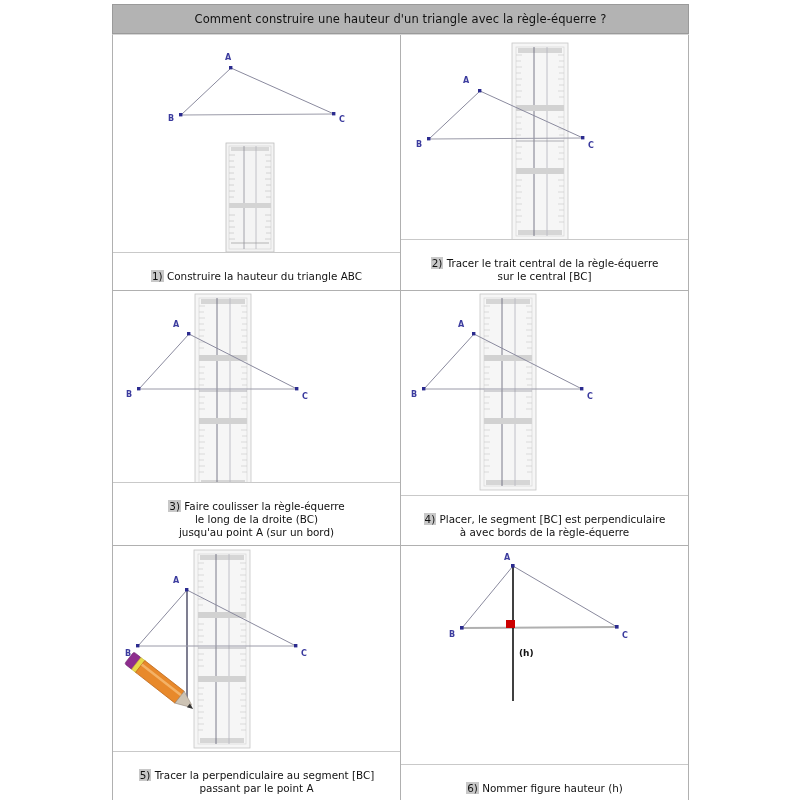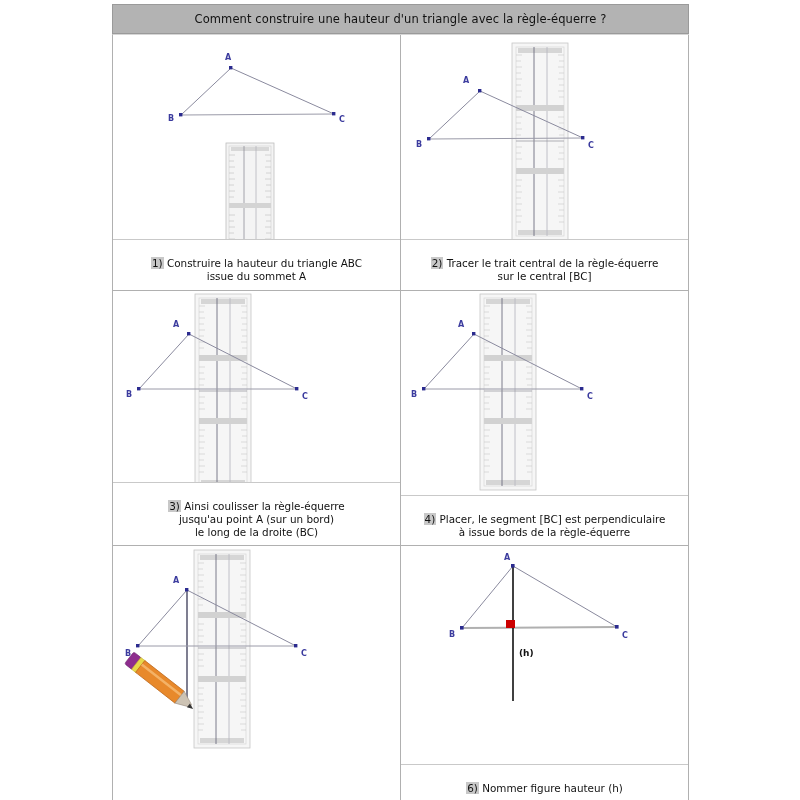--- a/index.html
+++ b/index.html
@@ -125,21 +125,20 @@
               <line x1="152" y1="192" x2="158" y2="192"></line>
                 <line x1="153" y1="198" x2="158" y2="198"></line>
               <line x1="152" y1="204" x2="158" y2="204"></line>
             </g>
             <line x1="118" y1="208" x2="156" y2="208" stroke="#9a9a9a" stroke-width="0.7"></line>
           </g>
         </svg>
       </div>
       <div class="caption">
         <span class="cap-line"><span class="num">1)</span> <span>Construire la hauteur du triangle ABC</span></span>
-        <span class="cap-line">issue du sommet A</span>
       </div>
     </div>
 
     <div class="cell">
       <div class="figure">
         <svg width="289" height="217" viewBox="0 0 289 217">
           <g>
             <rect x="111" y="8" width="56" height="197" fill="#f6f6f6" stroke="#c6c6c6" stroke-width="0.8"></rect>
             <rect x="115" y="12" width="48" height="189" fill="none" stroke="#d2d2d2" stroke-width="0.6"></rect>
             <rect x="117" y="13" width="44" height="5" fill="#d6d6d6"></rect>
@@ -282,23 +281,23 @@
           <line x1="26" y1="98" x2="184" y2="98" stroke="#9a9aa8" stroke-width="1"></line>
           <rect x="74" y="41" width="3.4" height="3.4" fill="#2b2b8f"></rect>
           <rect x="24" y="96" width="3.4" height="3.4" fill="#2b2b8f"></rect>
           <rect x="182" y="96" width="3.4" height="3.4" fill="#2b2b8f"></rect>
           <text x="60" y="36" font-size="8" font-weight="bold" fill="#3b3b9e" font-family="DejaVu Sans, sans-serif">A</text>
           <text x="13" y="106" font-size="8" font-weight="bold" fill="#3b3b9e" font-family="DejaVu Sans, sans-serif">B</text>
           <text x="189" y="108" font-size="8" font-weight="bold" fill="#3b3b9e" font-family="DejaVu Sans, sans-serif">C</text>
         </svg>
       </div>
       <div class="caption">
-        <span class="cap-line"><span class="num">3)</span> <span>Ainsi coulisser la règle-équerre</span></span>
+        <span class="cap-line"><span class="num">3)</span> <span>Faire coulisser la règle-équerre</span></span>
+        <span class="cap-line">le long de la droite (BC)</span>
         <span class="cap-line">jusqu'au point A (sur un bord)</span>
-        <span class="cap-line">le long de la droite (BC)</span>
       </div>
     </div>
 
     <div class="cell">
       <div class="figure">
         <svg width="289" height="206" viewBox="0 0 289 206">
           <g>
             <rect x="79" y="3" width="56" height="196" fill="#f6f6f6" stroke="#c6c6c6" stroke-width="0.8"></rect>
             <rect x="83" y="7" width="48" height="188" fill="none" stroke="#d2d2d2" stroke-width="0.6"></rect>
             <rect x="85" y="8" width="44" height="5" fill="#d6d6d6"></rect>
@@ -363,21 +362,21 @@
           <rect x="71" y="41" width="3.4" height="3.4" fill="#2b2b8f"></rect>
           <rect x="21" y="96" width="3.4" height="3.4" fill="#2b2b8f"></rect>
           <rect x="179" y="96" width="3.4" height="3.4" fill="#2b2b8f"></rect>
           <text x="57" y="36" font-size="8" font-weight="bold" fill="#3b3b9e" font-family="DejaVu Sans, sans-serif">A</text>
           <text x="10" y="106" font-size="8" font-weight="bold" fill="#3b3b9e" font-family="DejaVu Sans, sans-serif">B</text>
           <text x="186" y="108" font-size="8" font-weight="bold" fill="#3b3b9e" font-family="DejaVu Sans, sans-serif">C</text>
         </svg>
       </div>
       <div class="caption">
         <span class="cap-line"><span class="num">4)</span> <span>Placer, le segment [BC] est perpendiculaire</span></span>
-        <span class="cap-line">à issue bords de la règle-équerre</span>
+        <span class="cap-line">à avec bords de la règle-équerre</span>
       </div>
     </div>
 
     <div class="cell">
       <div class="figure">
         <svg width="289" height="218" viewBox="0 0 289 218">
           <g>
             <rect x="81" y="4" width="56" height="198" fill="#f6f6f6" stroke="#c6c6c6" stroke-width="0.8"></rect>
             <rect x="85" y="8" width="48" height="190" fill="none" stroke="#d2d2d2" stroke-width="0.6"></rect>
             <rect x="87" y="9" width="44" height="5" fill="#d6d6d6"></rect>
@@ -451,20 +450,24 @@
           <g transform="rotate(38 45 135)">
             <rect x="8" y="127" width="10" height="15" rx="2" fill="#8e2d8e" stroke="#6d206d" stroke-width="0.6"></rect>
             <rect x="17" y="127" width="6" height="15" fill="#e8d84a" stroke="#c4b52f" stroke-width="0.6"></rect>
             <rect x="22" y="127" width="50" height="15" fill="#e8892b" stroke="#b8651a" stroke-width="0.7"></rect>
             <line x1="22" y1="132" x2="72" y2="132" stroke="#f4b266" stroke-width="2.4"></line>
             <polygon points="72,127 72,142 86,136 86,133" fill="#cdc3b4" stroke="#9b9083" stroke-width="0.6"></polygon>
             <polygon points="84,133 84,138 90,135.5" fill="#333"></polygon>
           </g>
         </svg>
       </div>
+      <div class="caption">
+        <span class="cap-line"><span class="num">5)</span> <span>Tracer la perpendiculaire au segment [BC]</span></span>
+        <span class="cap-line">passant par le point A</span>
+      </div>
     </div>
 
     <div class="cell">
       <div class="figure">
         <svg width="289" height="218" viewBox="0 0 289 218">
           <line x1="61" y1="82" x2="112" y2="20" stroke="#8a8a9e" stroke-width="1"></line>
           <line x1="112" y1="20" x2="216" y2="81" stroke="#8a8a9e" stroke-width="1"></line>
           <line x1="61" y1="82" x2="216" y2="81" stroke="#b0b0b0" stroke-width="2"></line>
           <line x1="112" y1="21" x2="112" y2="155" stroke="#000000" stroke-width="1.5"></line>
           <rect x="105" y="74" width="9" height="8" fill="#cc0000"></rect>

